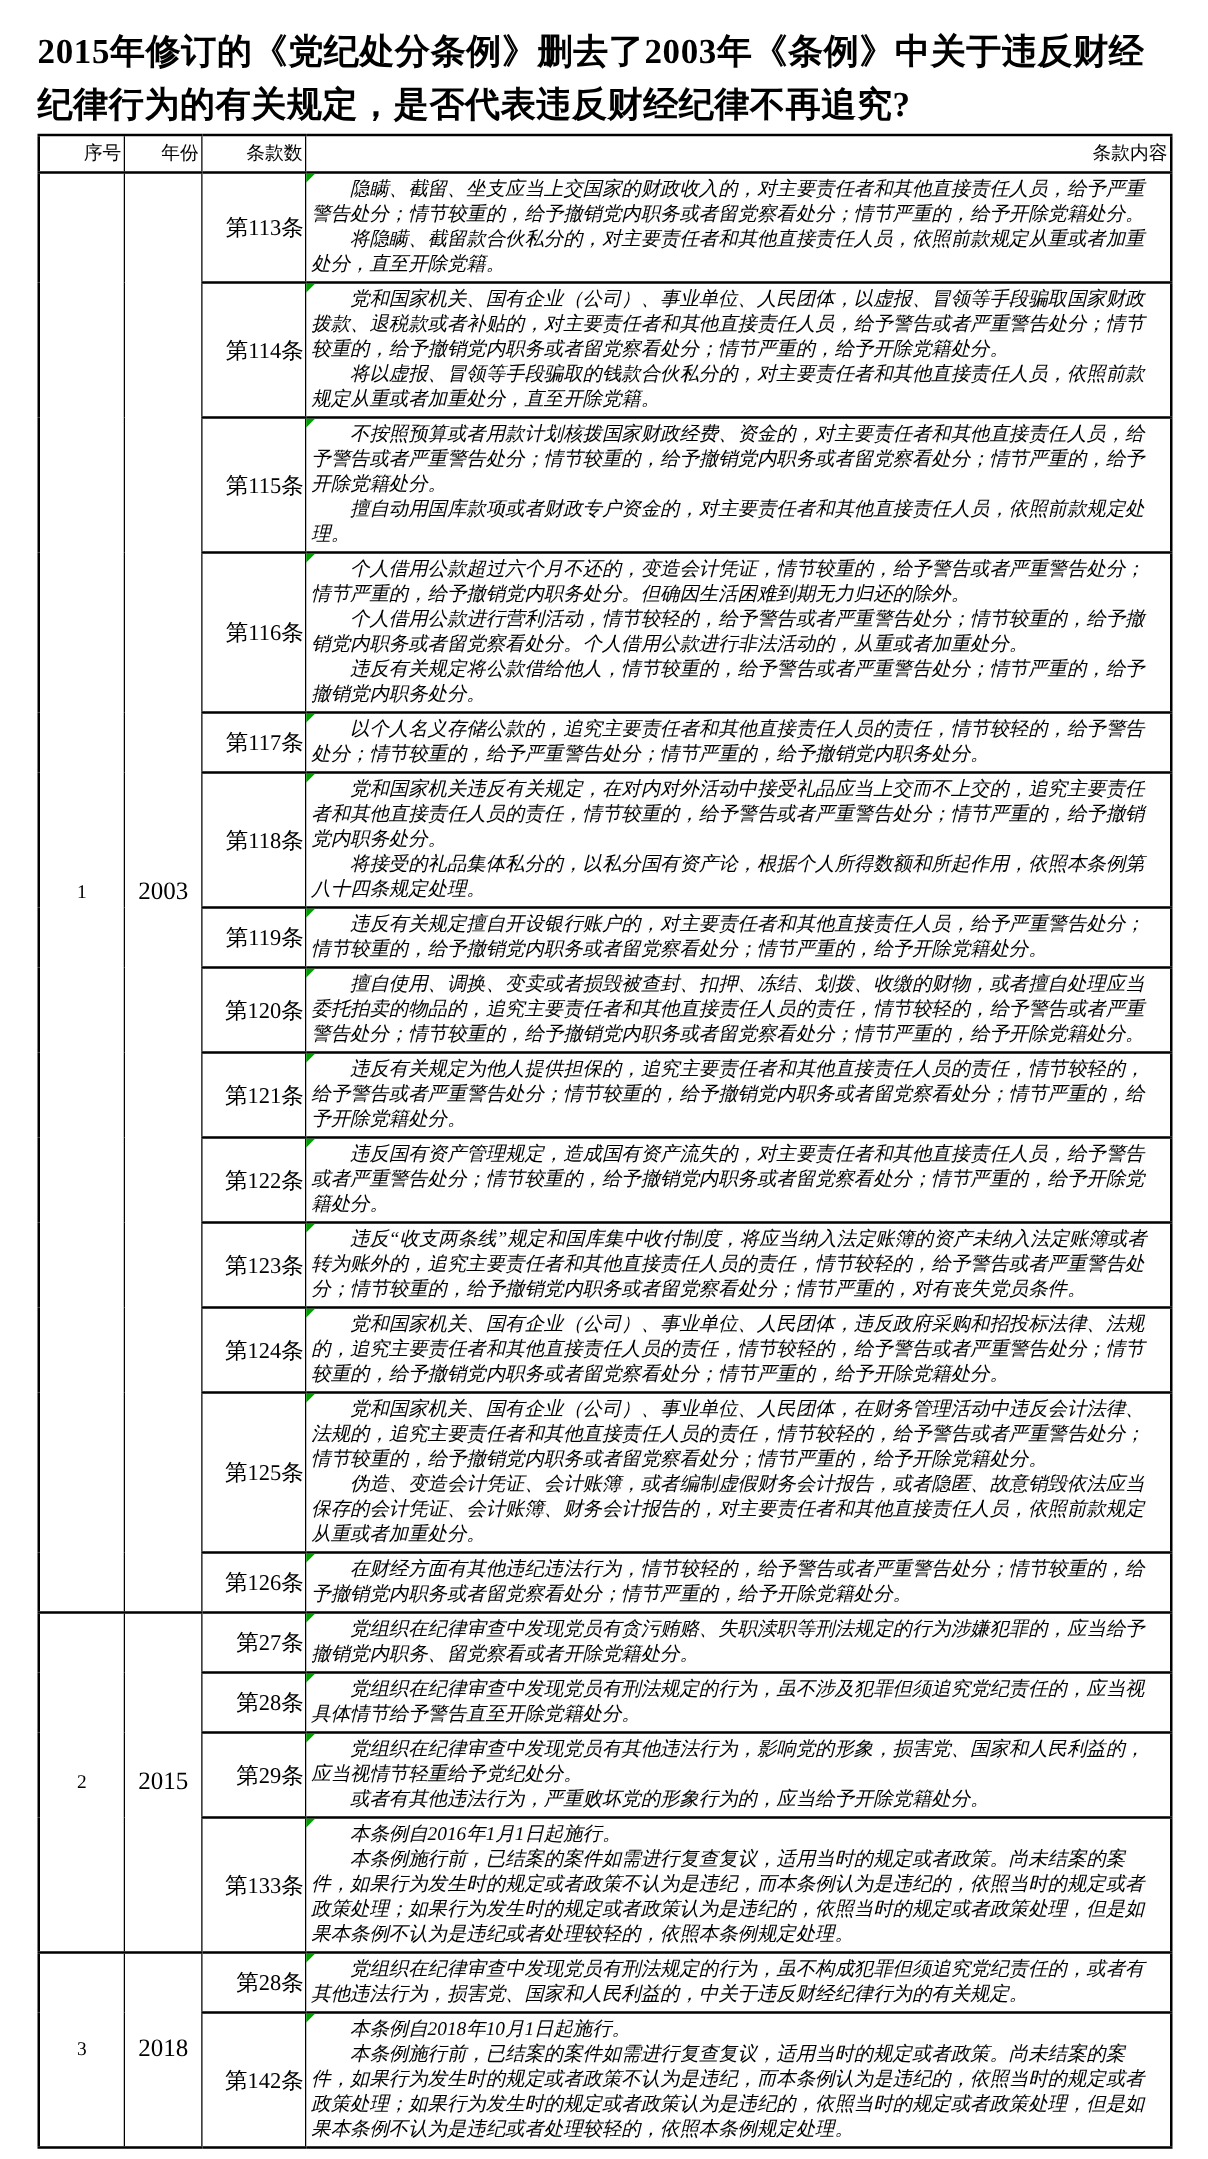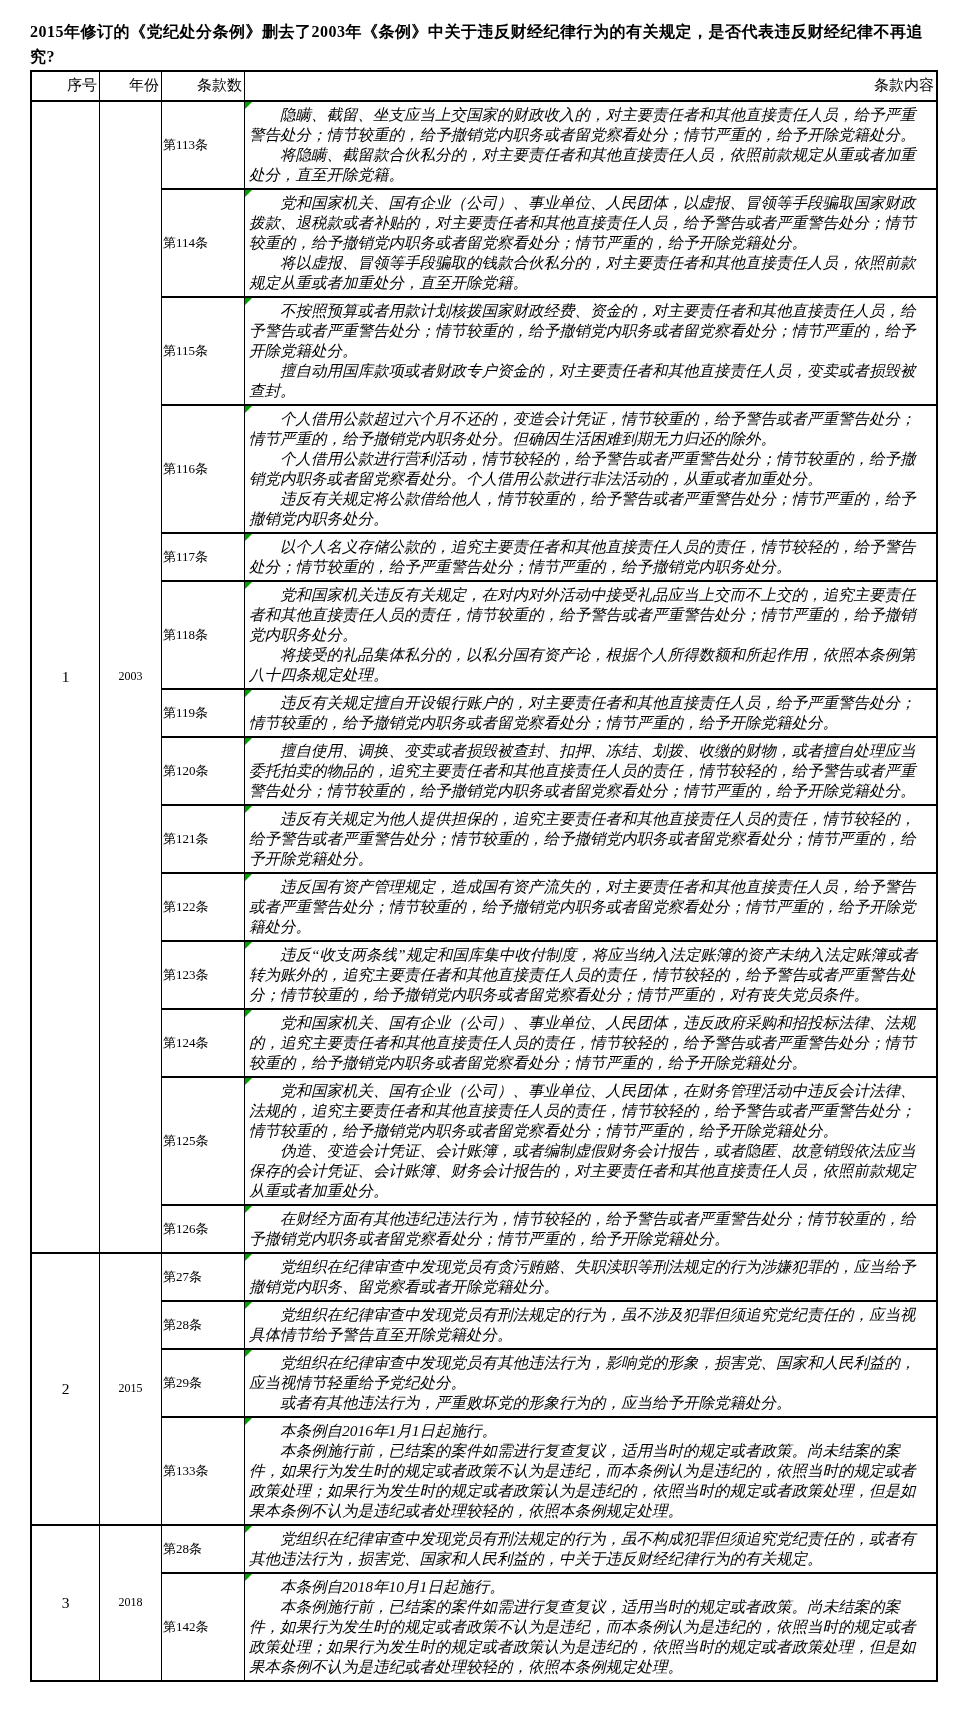--- a/index.html
+++ b/index.html
@@ -1,28 +1,28 @@
 <!DOCTYPE html>
 <html><head>
 <meta charset="utf-8">
 <style>
   html,body{margin:0;padding:0;background:#ffffff;}
   body{width:966px;font-family:"Liberation Serif","DejaVu Serif",serif;color:#000;}
   .page{padding:20px 28px 30px 30px;}
-  .title{font-size:16px;font-weight:bold;line-height:1.55;margin:0;width:905px;letter-spacing:0.5px;}
+  .title{font-size:28px;font-weight:bold;line-height:1.55;margin:0;width:905px;letter-spacing:0.5px;}
   .section-heading{font-size:15.5px;font-weight:bold;margin:36px 0 9px 0;}
   table.law-table{border-collapse:collapse;width:908px;table-layout:fixed;border:2px solid #000;}
   .law-table th,.law-table td{
     border-left:1px solid #000;border-right:1px solid #000;
     border-top:2px solid #000;border-bottom:2px solid #000;
   }
   .law-table th{font-weight:normal;font-size:15px;height:28px;text-align:right;padding:0 2px;}
   .col-index{width:63px;text-align:center;vertical-align:middle;font-size:15.5px;}
-  .col-year{width:57px;text-align:center;vertical-align:middle;font-size:12px;}
-  .col-article{width:78px;text-align:left;vertical-align:middle;font-size:13px;padding:0 1px;}
+  .col-year{width:57px;text-align:center;vertical-align:middle;font-size:20px;}
+  .col-article{width:78px;text-align:right;vertical-align:middle;font-size:18px;padding:0 1px;}
   .col-content{position:relative;padding:3px 6px 3px 4px;vertical-align:middle;font-style:italic;}
   .col-content p{margin:0;font-size:15.5px;line-height:20px;text-indent:2em;text-align:left;}
   .cell-marker{position:absolute;top:0;left:0;width:0;height:0;
     border-top:7px solid #00a000;border-right:7px solid transparent;}
 </style>
 </head>
 <body>
 
 <div class="page">
   <h1 class="title">2015年修订的《党纪处分条例》删去了2003年《条例》中关于违反财经纪律行为的有关规定，是否代表违反财经纪律不再追究?</h1>
@@ -53,21 +53,21 @@
             <span class="cell-marker" style="border-top-color: rgb(0, 160, 0);"></span>
             <p>党和国家机关、国有企业（公司）、事业单位、人民团体，以虚报、冒领等手段骗取国家财政拨款、退税款或者补贴的，对主要责任者和其他直接责任人员，给予警告或者严重警告处分；情节较重的，给予撤销党内职务或者留党察看处分；情节严重的，给予开除党籍处分。</p>
             <p>将以虚报、冒领等手段骗取的钱款合伙私分的，对主要责任者和其他直接责任人员，依照前款规定从重或者加重处分，直至开除党籍。</p>
           </td>
         </tr>
         <tr>
           <td class="col-article">第115条</td>
           <td class="col-content">
             <span class="cell-marker" style="border-top-color: rgb(0, 160, 0);"></span>
             <p>不按照预算或者用款计划核拨国家财政经费、资金的，对主要责任者和其他直接责任人员，给予警告或者严重警告处分；情节较重的，给予撤销党内职务或者留党察看处分；情节严重的，给予开除党籍处分。</p>
-            <p>擅自动用国库款项或者财政专户资金的，对主要责任者和其他直接责任人员，变卖或者损毁被查封。</p>
+            <p>擅自动用国库款项或者财政专户资金的，对主要责任者和其他直接责任人员，依照前款规定处理。</p>
           </td>
         </tr>
         <tr>
           <td class="col-article">第116条</td>
           <td class="col-content">
             <span class="cell-marker" style="border-top-color: rgb(0, 160, 0);"></span>
             <p>个人借用公款超过六个月不还的，变造会计凭证，情节较重的，给予警告或者严重警告处分；情节严重的，给予撤销党内职务处分。但确因生活困难到期无力归还的除外。</p>
             <p>个人借用公款进行营利活动，情节较轻的，给予警告或者严重警告处分；情节较重的，给予撤销党内职务或者留党察看处分。个人借用公款进行非法活动的，从重或者加重处分。</p>
             <p>违反有关规定将公款借给他人，情节较重的，给予警告或者严重警告处分；情节严重的，给予撤销党内职务处分。</p>
           </td>

